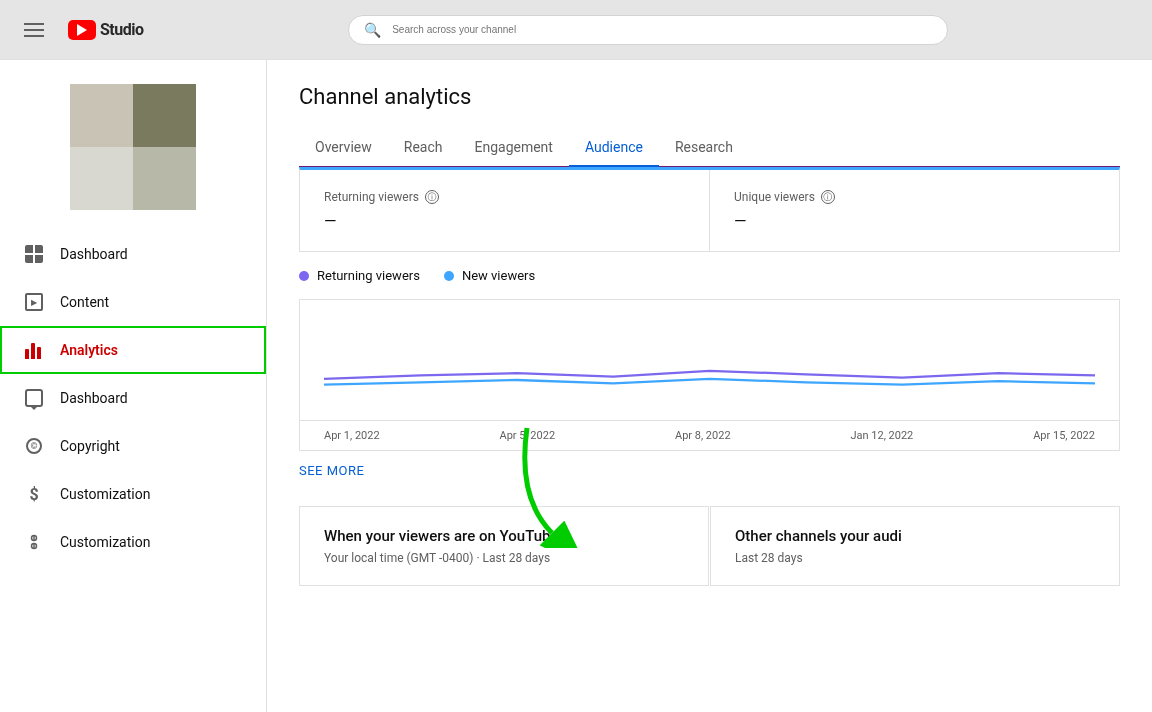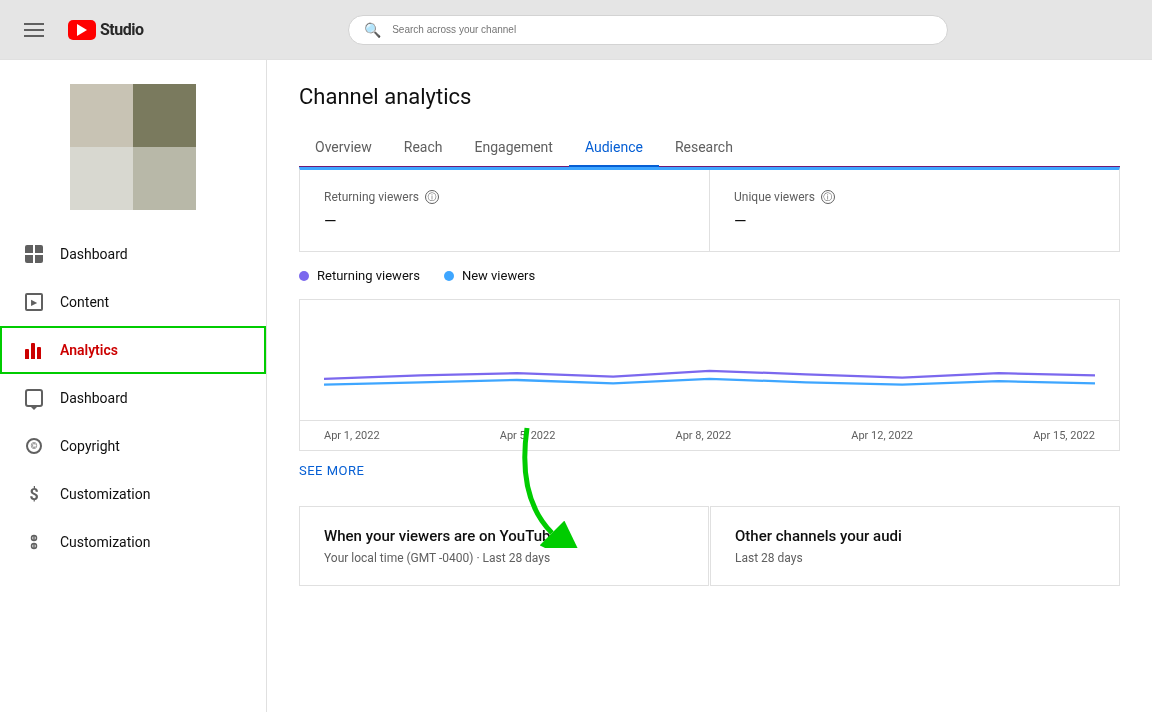--- a/index.html
+++ b/index.html
@@ -398,21 +398,21 @@
             <polyline points="0,55 100,52 200,50 300,53 400,48 500,51 600,54 700,50 800,52" fill="none" stroke="#7b68ee" stroke-width="2"></polyline>
 
             <polyline points="0,60 100,58 200,56 300,59 400,55 500,58 600,60 700,57 800,59" fill="none" stroke="#3ea6ff" stroke-width="2"></polyline>
           </svg>
         </div>
       </div>
       <div class="x-axis">
         <span>Apr 1, 2022</span>
         <span>Apr 5, 2022</span>
         <span>Apr 8, 2022</span>
-        <span>Apr 12, 2022</span>
+        <span>Jan 12, 2022</span>
         <span>Apr 15, 2022</span>
       </div>
     </div>
 
     <div class="see-more">SEE MORE</div>
 
     <div class="bottom-cards">
       <div class="bottom-card">
         <div class="bottom-card-title">When your viewers are on YouTube</div>
         <div class="bottom-card-subtitle">Your local time (GMT -0400) · Last 28 days</div>

